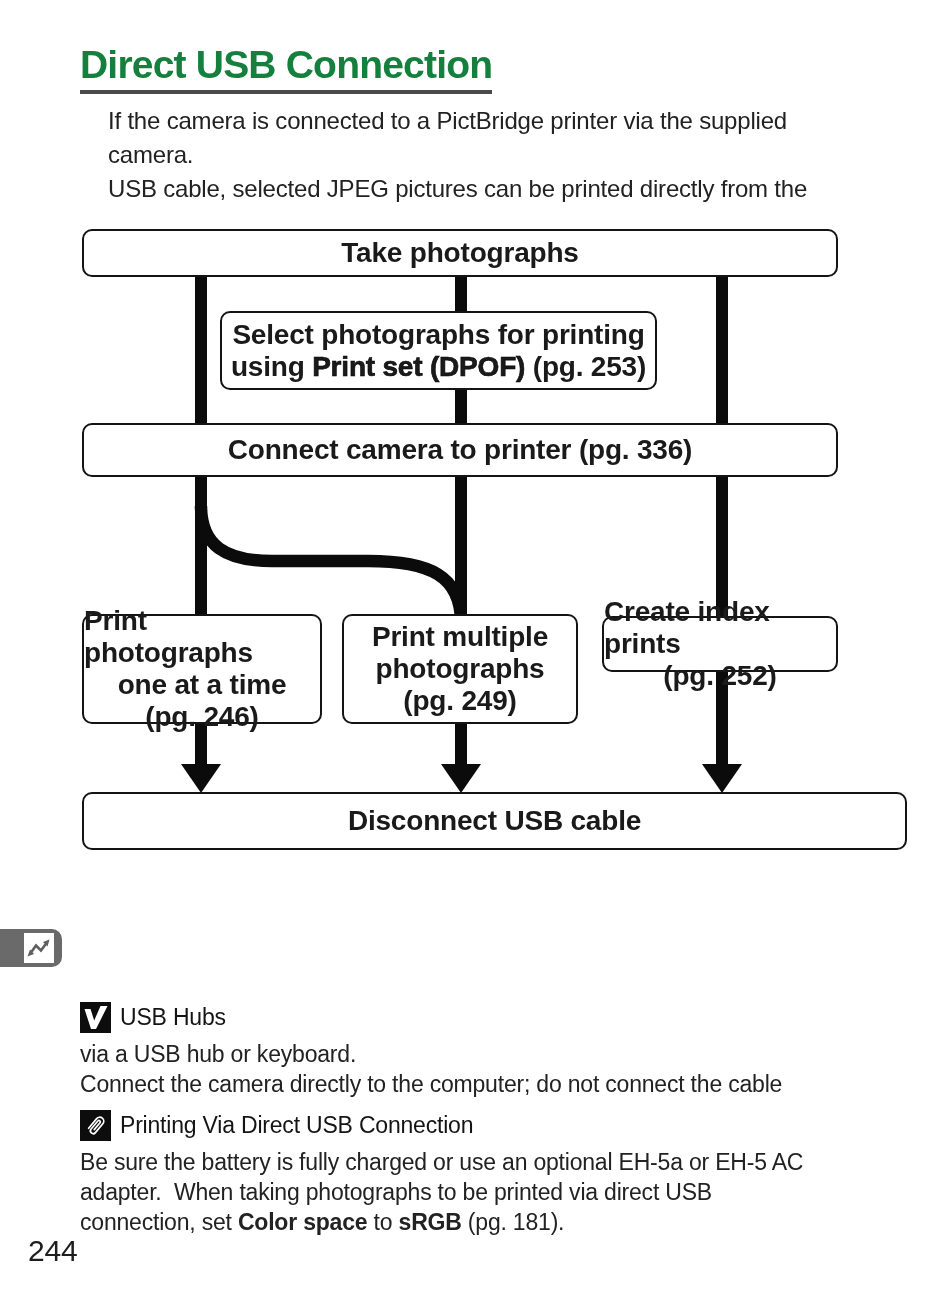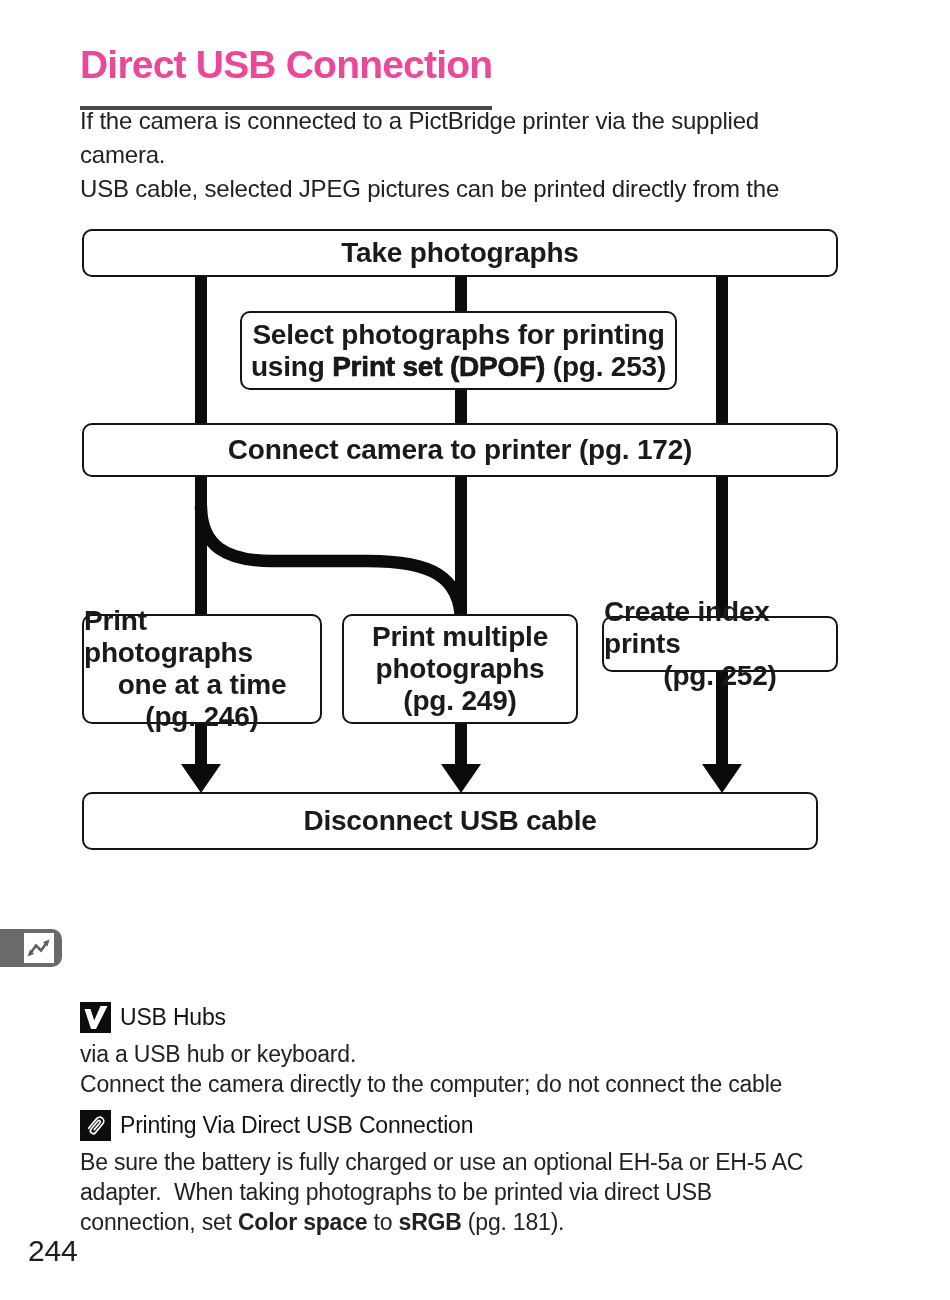--- a/index.html
+++ b/index.html
@@ -4,43 +4,43 @@
 <style>
   html,body{margin:0;padding:0;background:#ffffff;}
   .page{
     position:relative;width:950px;height:1300px;background:#ffffff;overflow:hidden;
     font-family:"Liberation Sans","DejaVu Sans",sans-serif;color:#1c1c1c;
     letter-spacing:-0.2px;
   }
   
   .title{
     position:absolute;left:80px;top:44px;margin:0;
-    font-size:39px;font-weight:bold;letter-spacing:-0.8px;color:#ec4899;
-    display:inline-block;border-bottom:4px solid #4a4a4a;padding-bottom:19px;line-height:1.1;
+    font-size:39px;font-weight:bold;letter-spacing:-0.8px;color:#15803d;
+    display:inline-block;border-bottom:4px solid #4a4a4a;padding-bottom:3px;line-height:1.1;
   }
   
   .intro{position:absolute;left:80px;top:104px;font-size:24px;line-height:34px;color:#222;}
-  .introline{white-space:pre;}
+  .introline{white-space:pre;margin-left:28px;}
   
   .connectors{position:absolute;left:0;top:0;width:950px;height:1300px;pointer-events:none;}
   
   .fbox{
     position:absolute;box-sizing:border-box;background:#ffffff;
     border:2px solid #141414;border-radius:10px;
     display:flex;flex-direction:column;align-items:center;justify-content:center;
     text-align:left;font-weight:bold;font-size:28px;line-height:32px;color:#1a1a1a;
   }
   .fbox .heavy{-webkit-text-stroke:0.6px #000;}
   .box-take{left:82px;top:229px;width:756px;height:48px;}
-  .box-select{left:240px;top:311px;width:437px;height:79px;}
+  .box-select{left:220px;top:311px;width:437px;height:79px;}
   .box-connect{left:82px;top:423px;width:756px;height:54px;}
   .box-print-one{left:82px;top:614px;width:240px;height:110px;}
   .box-print-multi{left:342px;top:614px;width:236px;height:110px;}
   .box-index{left:602px;top:616px;width:236px;height:56px;}
-  .box-disconnect{left:82px;top:792px;width:736px;height:58px;}
+  .box-disconnect{left:82px;top:792px;width:825px;height:58px;}
   
   .side-tab{
     position:absolute;left:0;top:929px;width:62px;height:38px;
     background:#6a6a6a;border-radius:0 10px 10px 0;
   }
   .side-tab .tab-square{
     position:absolute;left:24px;top:4px;width:30px;height:30px;background:#ffffff;
   }
   
   .note-icon{position:absolute;width:31px;height:31px;}
@@ -80,21 +80,21 @@
   </div>
 
   <div class="fbox box-select">
     <span>Select photographs for printing</span>
     <span>
       <span>using </span><span class="heavy">Print set (DPOF)</span><span> (pg. 253)</span>
     </span>
   </div>
 
   <div class="fbox box-connect">
-    <span>Connect camera to printer (pg. 172)</span>
+    <span>Connect camera to printer (pg. 336)</span>
   </div>
 
   <div class="fbox box-print-one">
     <span>Print photographs</span>
     <span>one at a time</span>
     <span>(pg. 246)</span>
   </div>
 
   <div class="fbox box-print-multi">
     <span>Print multiple</span>

